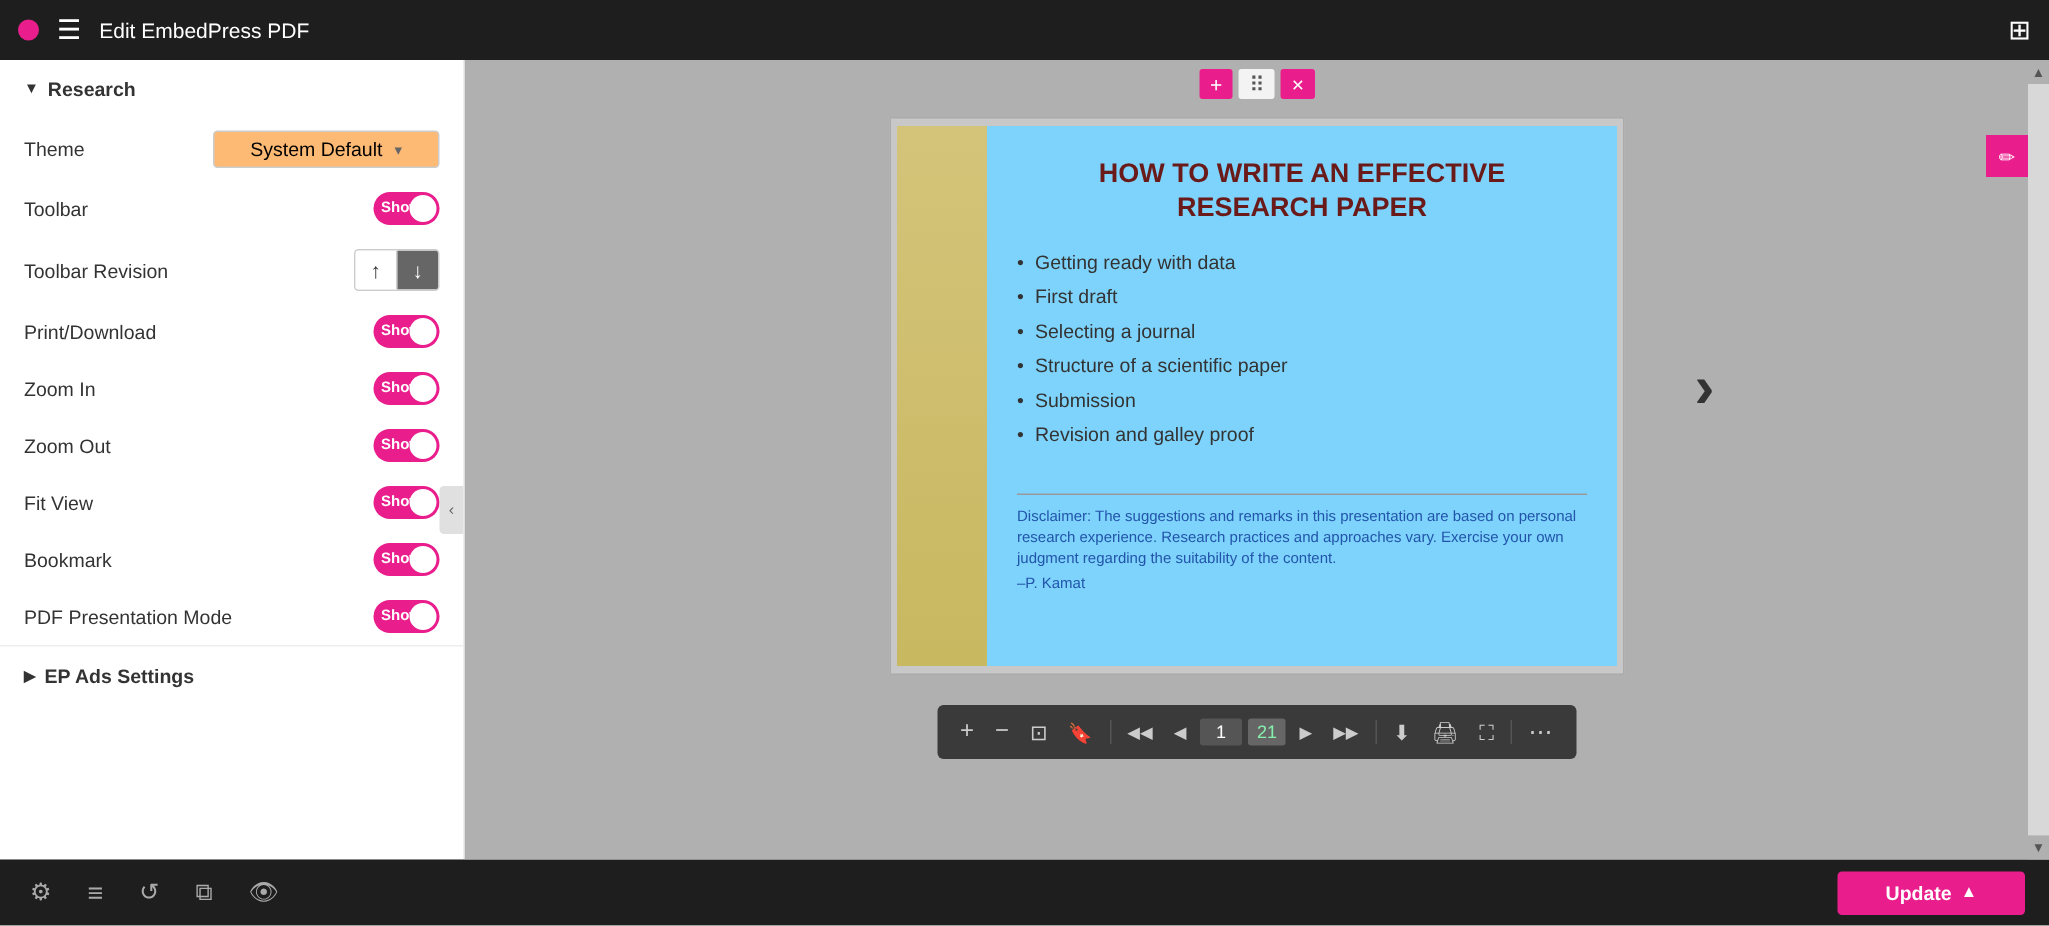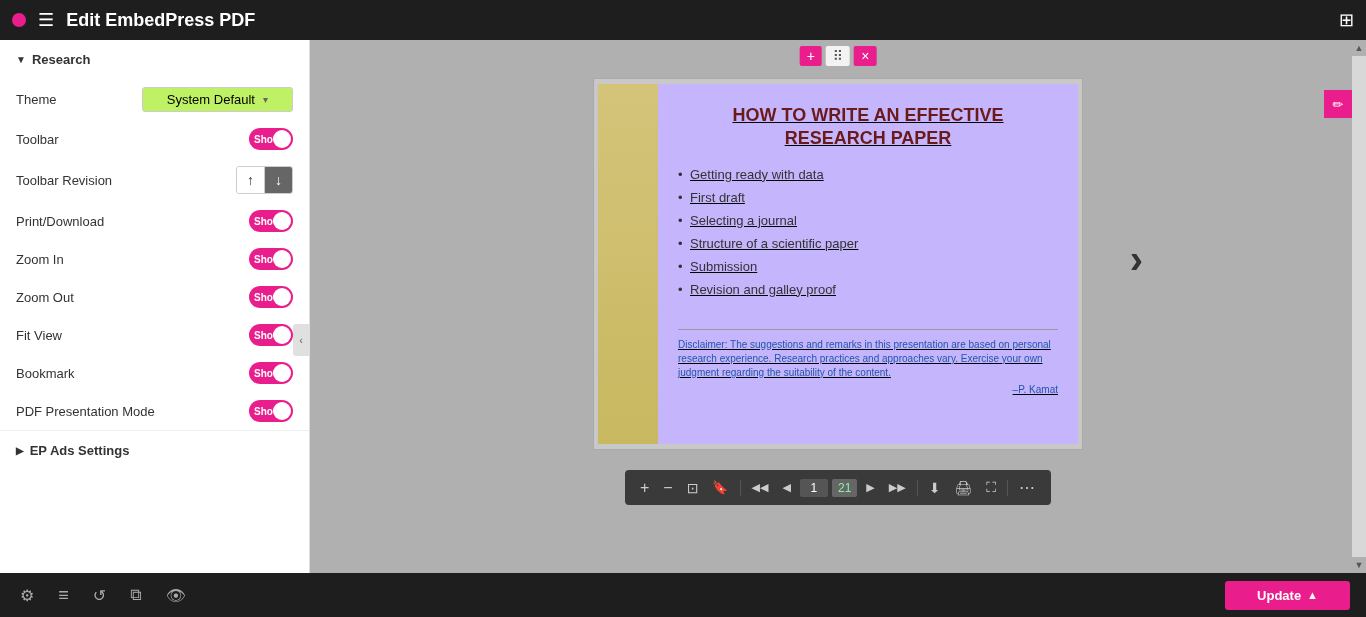--- a/index.html
+++ b/index.html
@@ -4,21 +4,21 @@
   <style>
     * { box-sizing: border-box; margin: 0; padding: 0; }
     body { font-family: -apple-system, BlinkMacSystemFont, 'Segoe UI', sans-serif; font-size: 13px; background: #f0f0f0; display: flex; flex-direction: column; height: 617px; overflow: hidden; }
 
     
     .top-bar {
       display: flex; align-items: center; background: #1e1e1e; color: #fff;
       height: 40px; padding: 0 12px; gap: 12px; flex-shrink: 0;
     }
     .top-bar .circle { width: 14px; height: 14px; background: #e91e8c; border-radius: 50%; }
-    .top-bar .title { flex: 1; font-size: 18px; font-weight: 700; color: #fff; }
+    .top-bar .title { flex: 1; font-size: 14px; font-weight: 400; color: #fff; }
 
     
     .main { display: flex; flex: 1; overflow: hidden; }
 
     
     .left-panel {
       width: 310px; background: #fff; display: flex; flex-direction: column;
       overflow-y: auto; flex-shrink: 0; border-right: 1px solid #ddd;
     }
 
@@ -31,21 +31,21 @@
 
     .control-row {
       display: flex; align-items: center; padding: 8px 16px;
       justify-content: space-between;
     }
     .control-label { color: #333; font-size: 13px; }
 
     
     .dropdown {
       display: flex; align-items: center; border: 1px solid #ccc;
-      border-radius: 3px; padding: 4px 24px; background: #bef264;
+      border-radius: 3px; padding: 4px 24px; background: #fdba74;
       cursor: pointer; font-size: 13px; gap: 8px; min-width: 130px;
     }
     .dropdown .arrow-down { font-size: 10px; color: #666; }
 
     
     .toggle-wrap { display: flex; align-items: center; gap: 0; }
     .toggle {
       position: relative; width: 44px; height: 22px; border-radius: 11px;
       background: #e91e8c; cursor: pointer; flex-shrink: 0;
     }
@@ -102,43 +102,43 @@
     }
 
     
     .pdf-container {
       width: 490px; background: #c8c8c8; border: 1px solid #aaa;
       display: flex; flex-direction: column; align-items: center;
       position: relative; margin-top: 10px;
     }
 
     .pdf-slide {
-      width: 480px; background: #c4b5fd; margin: 5px;
-      display: flex; flex-direction: column; text-decoration: underline;
+      width: 480px; background: #7dd3fc; margin: 5px;
+      display: flex; flex-direction: column;
     }
     .pdf-inner {
       display: flex; height: 360px;
     }
     .pdf-left-bar {
       width: 60px; background: linear-gradient(to bottom, #d4c47a, #c8b860);
       flex-shrink: 0;
     }
     .pdf-content {
       flex: 1; padding: 20px 20px 10px 20px; display: flex; flex-direction: column;
     }
     .pdf-title {
       color: #6b1a1a; font-size: 18px; font-weight: bold; text-align: center;
       margin-bottom: 16px; line-height: 1.3;
     }
     .pdf-bullets { list-style: none; margin-bottom: 16px; }
     .pdf-bullets li { font-size: 13px; color: #333; margin-bottom: 8px; padding-left: 12px; position: relative; }
     .pdf-bullets li::before { content: '•'; position: absolute; left: 0; }
     .pdf-divider { border-top: 1px solid #999; margin: 8px 0; }
     .pdf-disclaimer { font-size: 10px; color: #2255aa; line-height: 1.4; }
-    .pdf-author { font-size: 10px; color: #2255aa; text-align: right; margin-top: 4px; }
+    .pdf-author { font-size: 10px; color: #2255aa; margin-top: 4px; }
 
     
     .next-arrow {
       position: absolute; right: -60px; top: 50%; transform: translateY(-50%);
       font-size: 40px; color: #333; cursor: pointer; font-weight: bold;
     }
 
     
     .pdf-toolbar {
       background: #3a3a3a; border-radius: 4px; display: flex; align-items: center;

